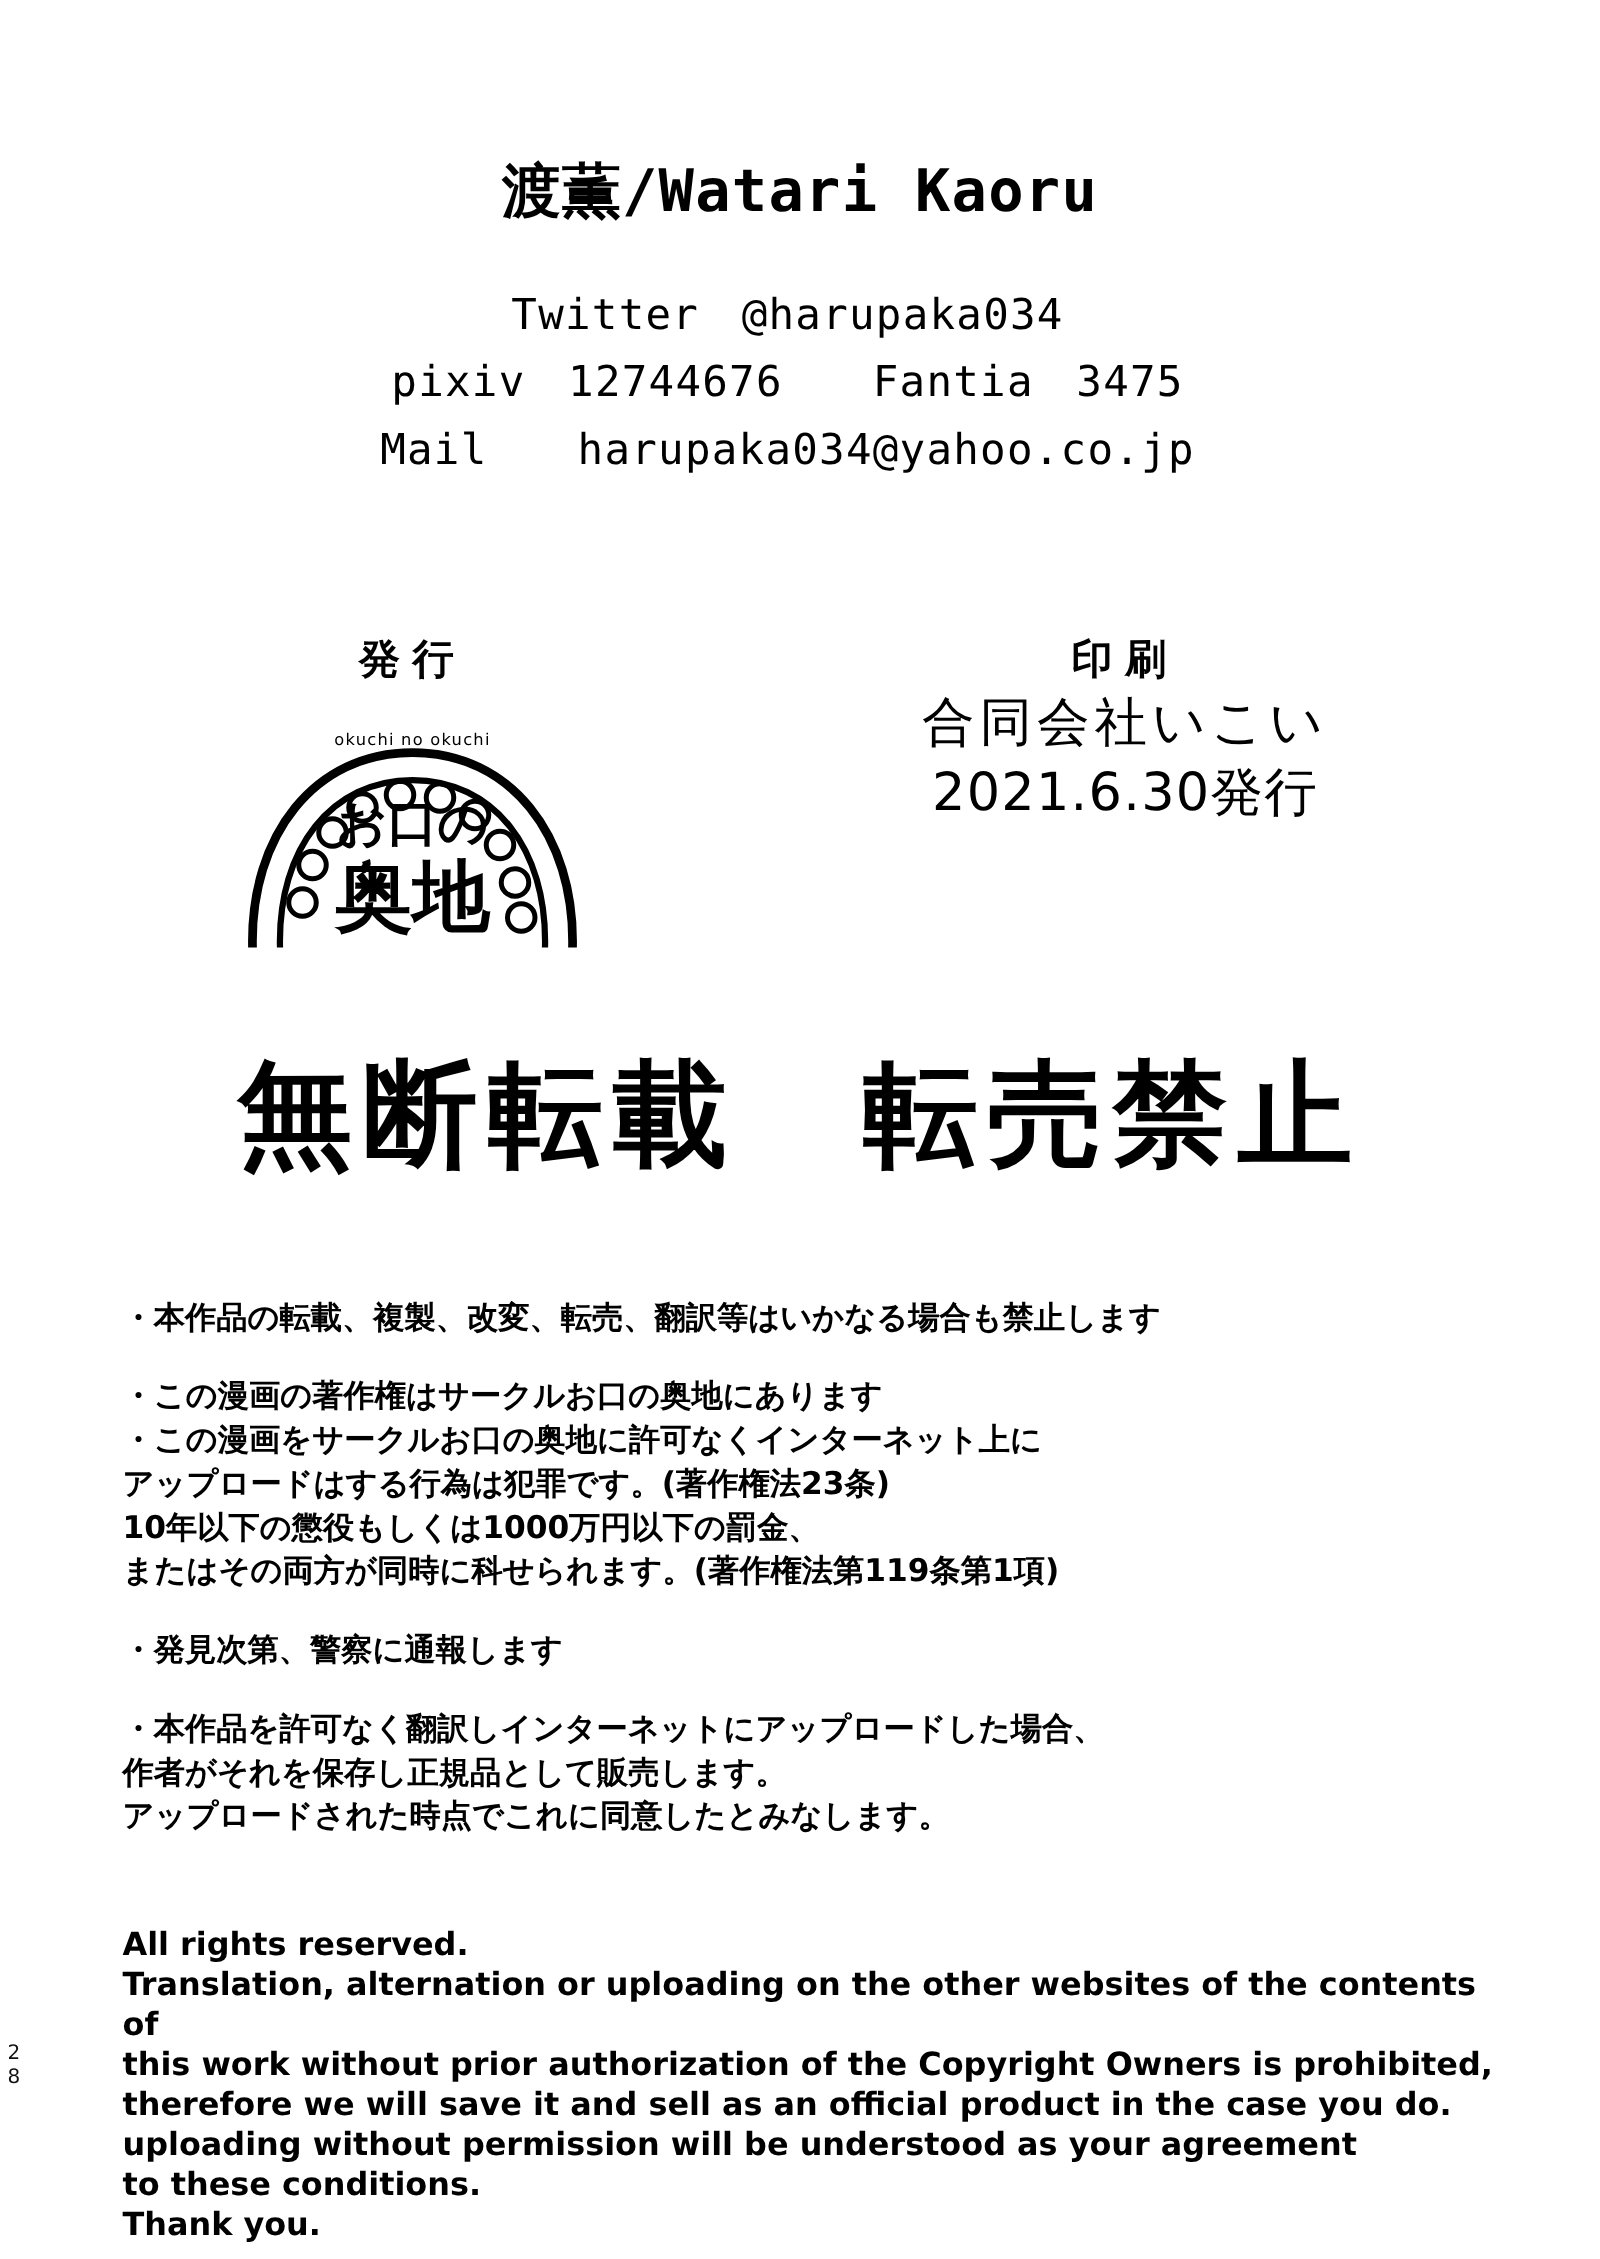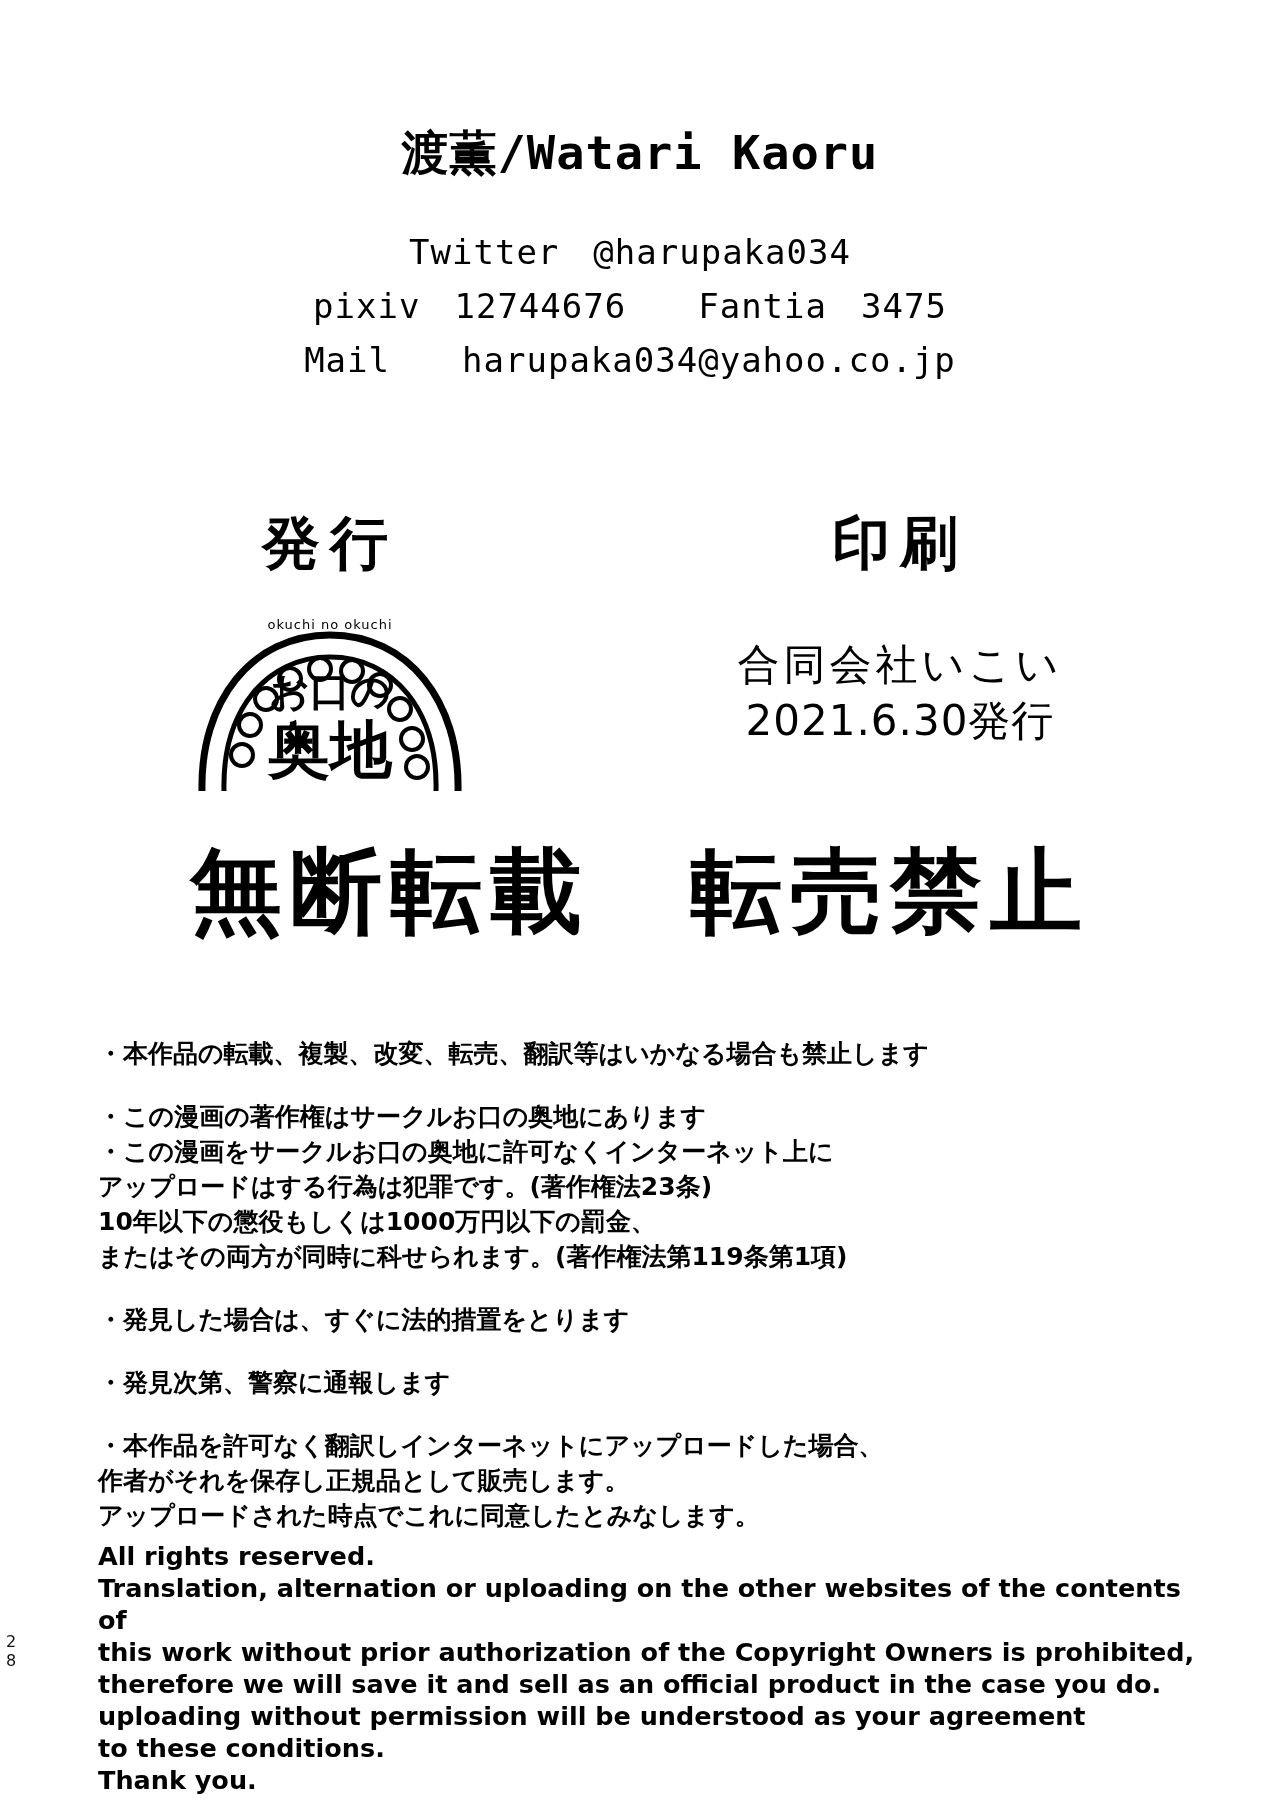--- a/index.html
+++ b/index.html
@@ -64,35 +64,34 @@
     text-align: center;
   }
   .col-right {
     position: absolute;
     top: 505px;
     left: 640px;
     width: 520px;
     text-align: center;
   }
   .section-head {
-    font-size: 58px;
+    font-size: 33px;
     font-weight: bold;
     letter-spacing: 10px;
     font-family: Liberation Sans, sans-serif;
   }
 
   
   .logo-wrap {
     margin-top: 22px;
     display: flex;
     justify-content: center;
   }
 
   .printer-name {
-    margin-top: 54px;
     font-size: 42px;
     letter-spacing: 4px;
   }
   .printer-date {
     font-size: 42px;
     letter-spacing: 1px;
     font-family: "DejaVu Sans", sans-serif;
   }
 
   
@@ -207,21 +206,20 @@
 
   <div class="big-warning">無断転載　転売禁止</div>
 
   <div class="jp-notes">
     <p>・本作品の転載、複製、改変、転売、翻訳等はいかなる場合も禁止します</p>
     <p>・この漫画の著作権はサークルお口の奥地にあります
 ・この漫画をサークルお口の奥地に許可なくインターネット上に
 アップロードはする行為は犯罪です。(著作権法23条)
 10年以下の懲役もしくは1000万円以下の罰金、
 またはその両方が同時に科せられます。(著作権法第119条第1項)</p>
-    <p>・発見した場合は、すぐに法的措置をとります</p>
     <p>・発見次第、警察に通報します</p>
     <p>・本作品を許可なく翻訳しインターネットにアップロードした場合、
 作者がそれを保存し正規品として販売します。
 アップロードされた時点でこれに同意したとみなします。</p>
   </div>
 
   <div class="en-block">All rights reserved.
 Translation, alternation or uploading on the other websites of the contents of
 this work without prior authorization of the Copyright Owners is prohibited,
 therefore we will save it and sell as an official product in the case you do.

